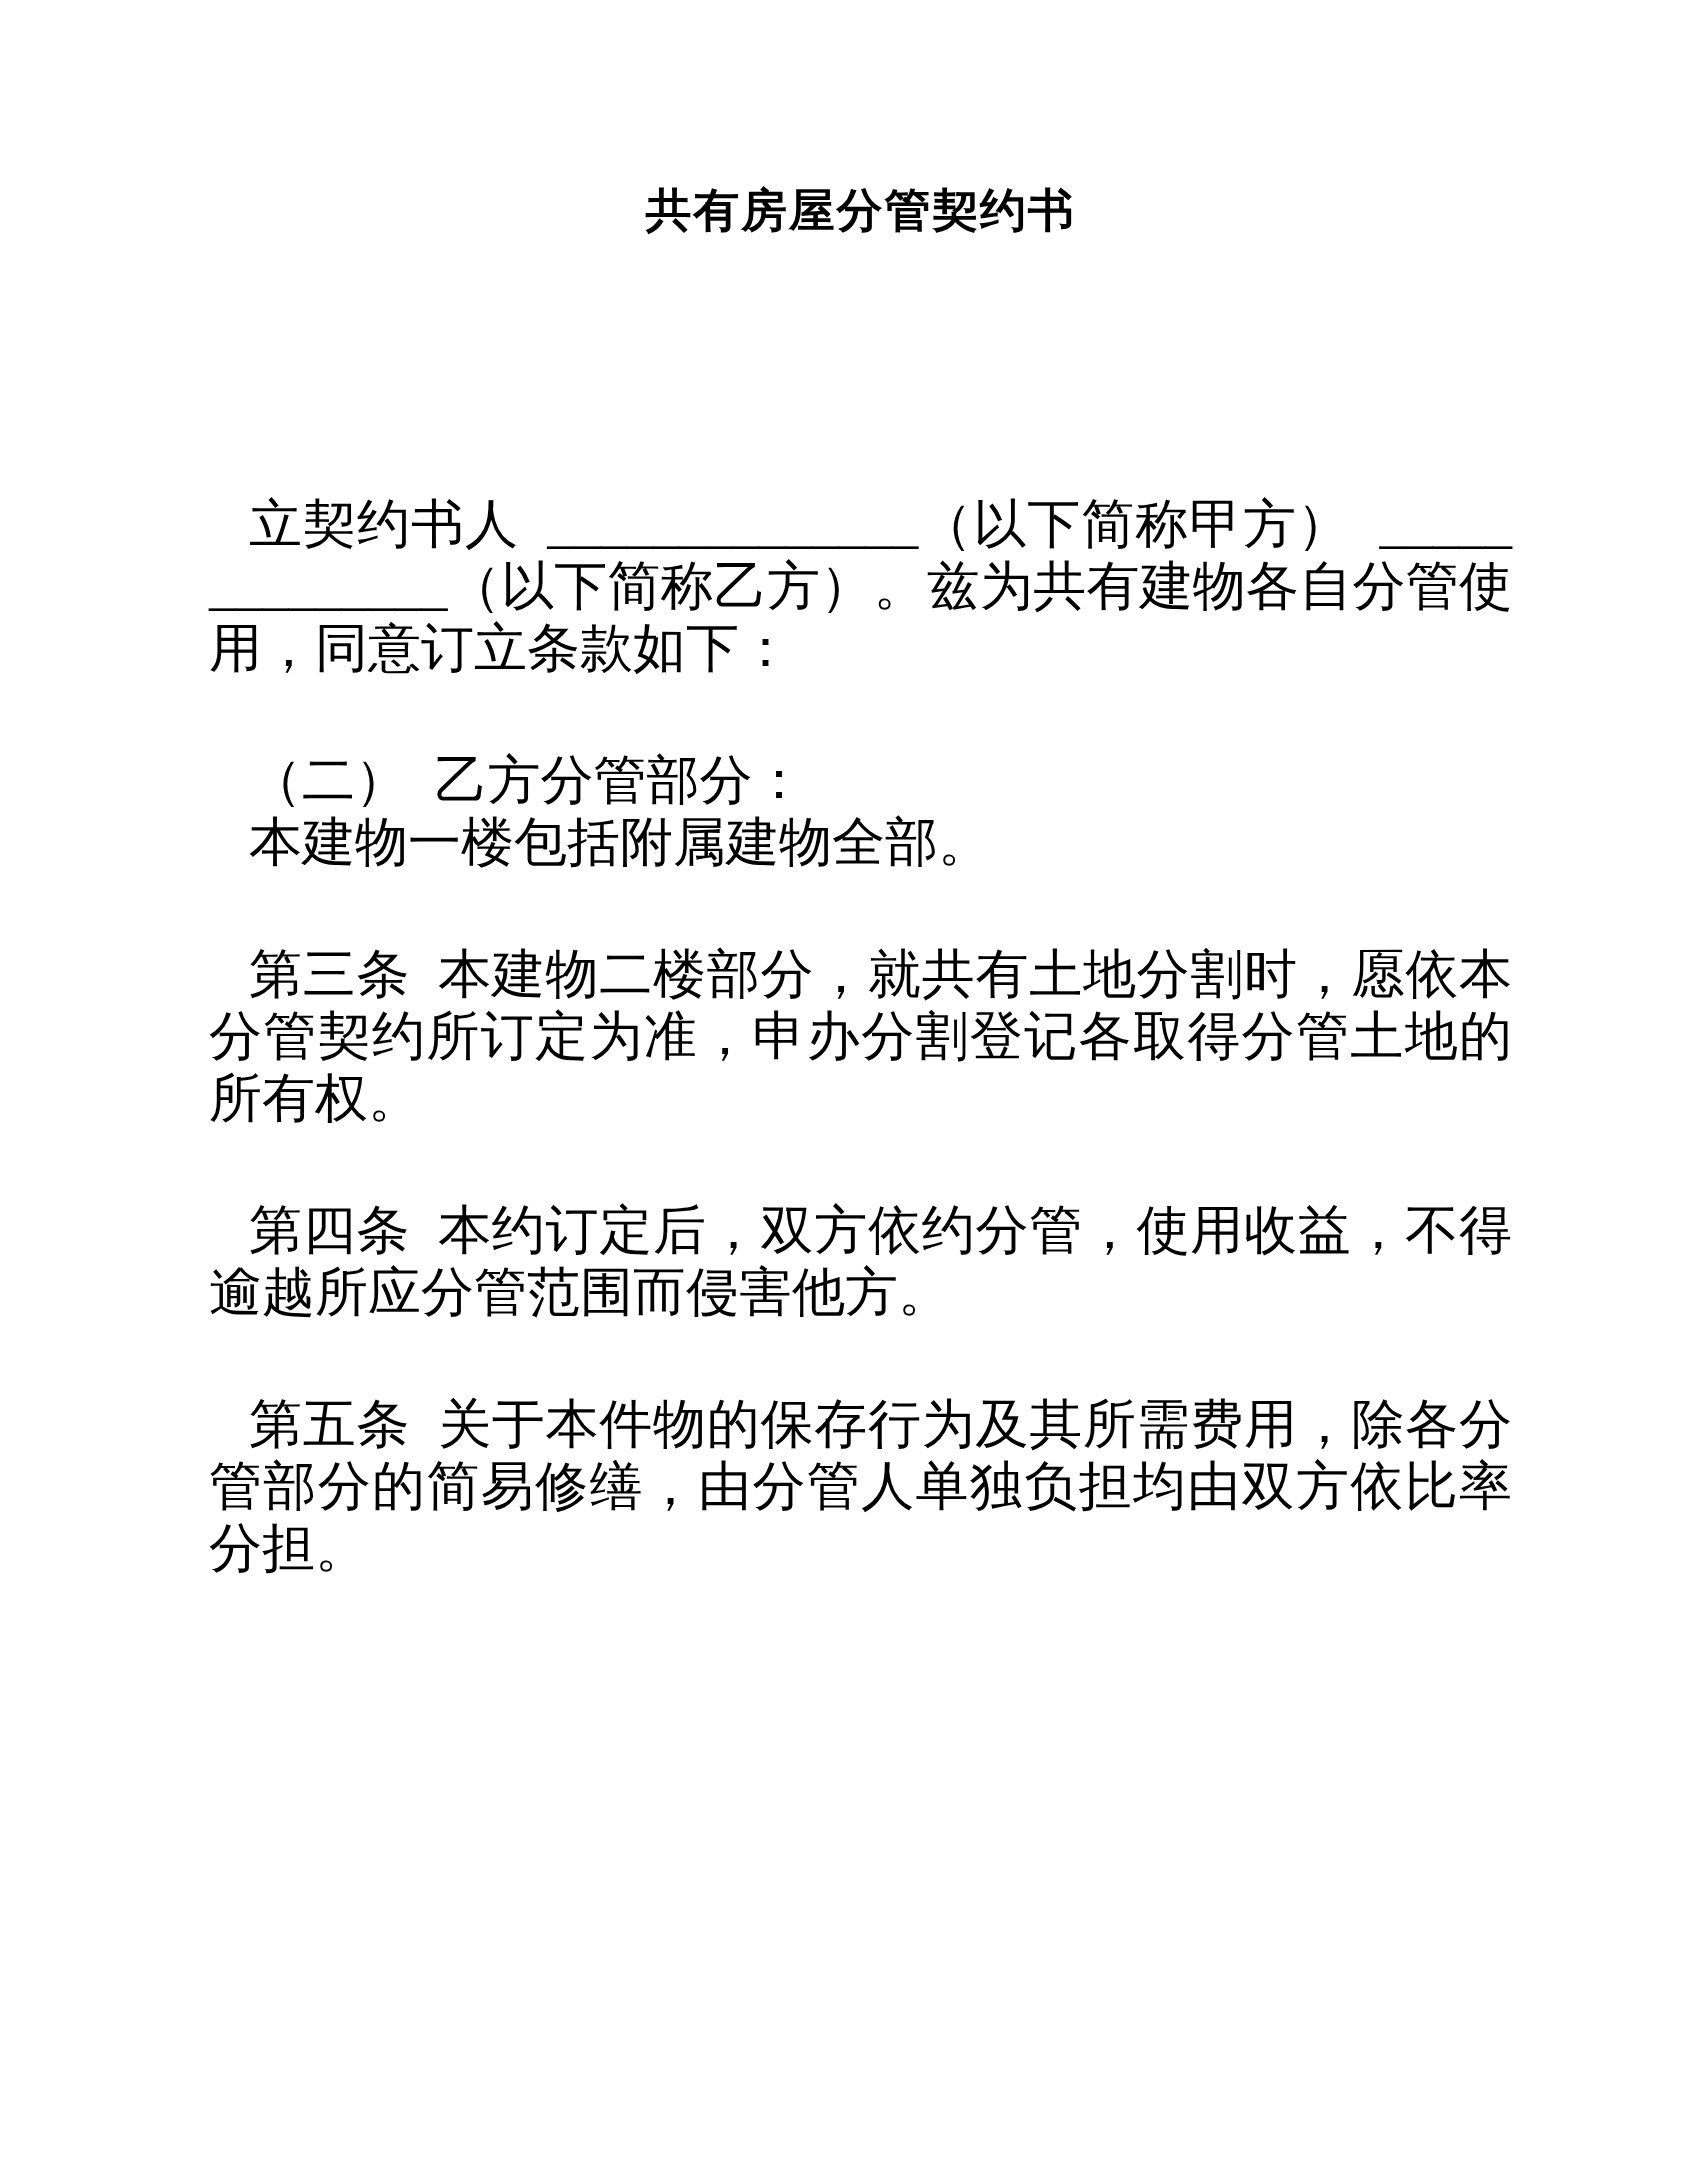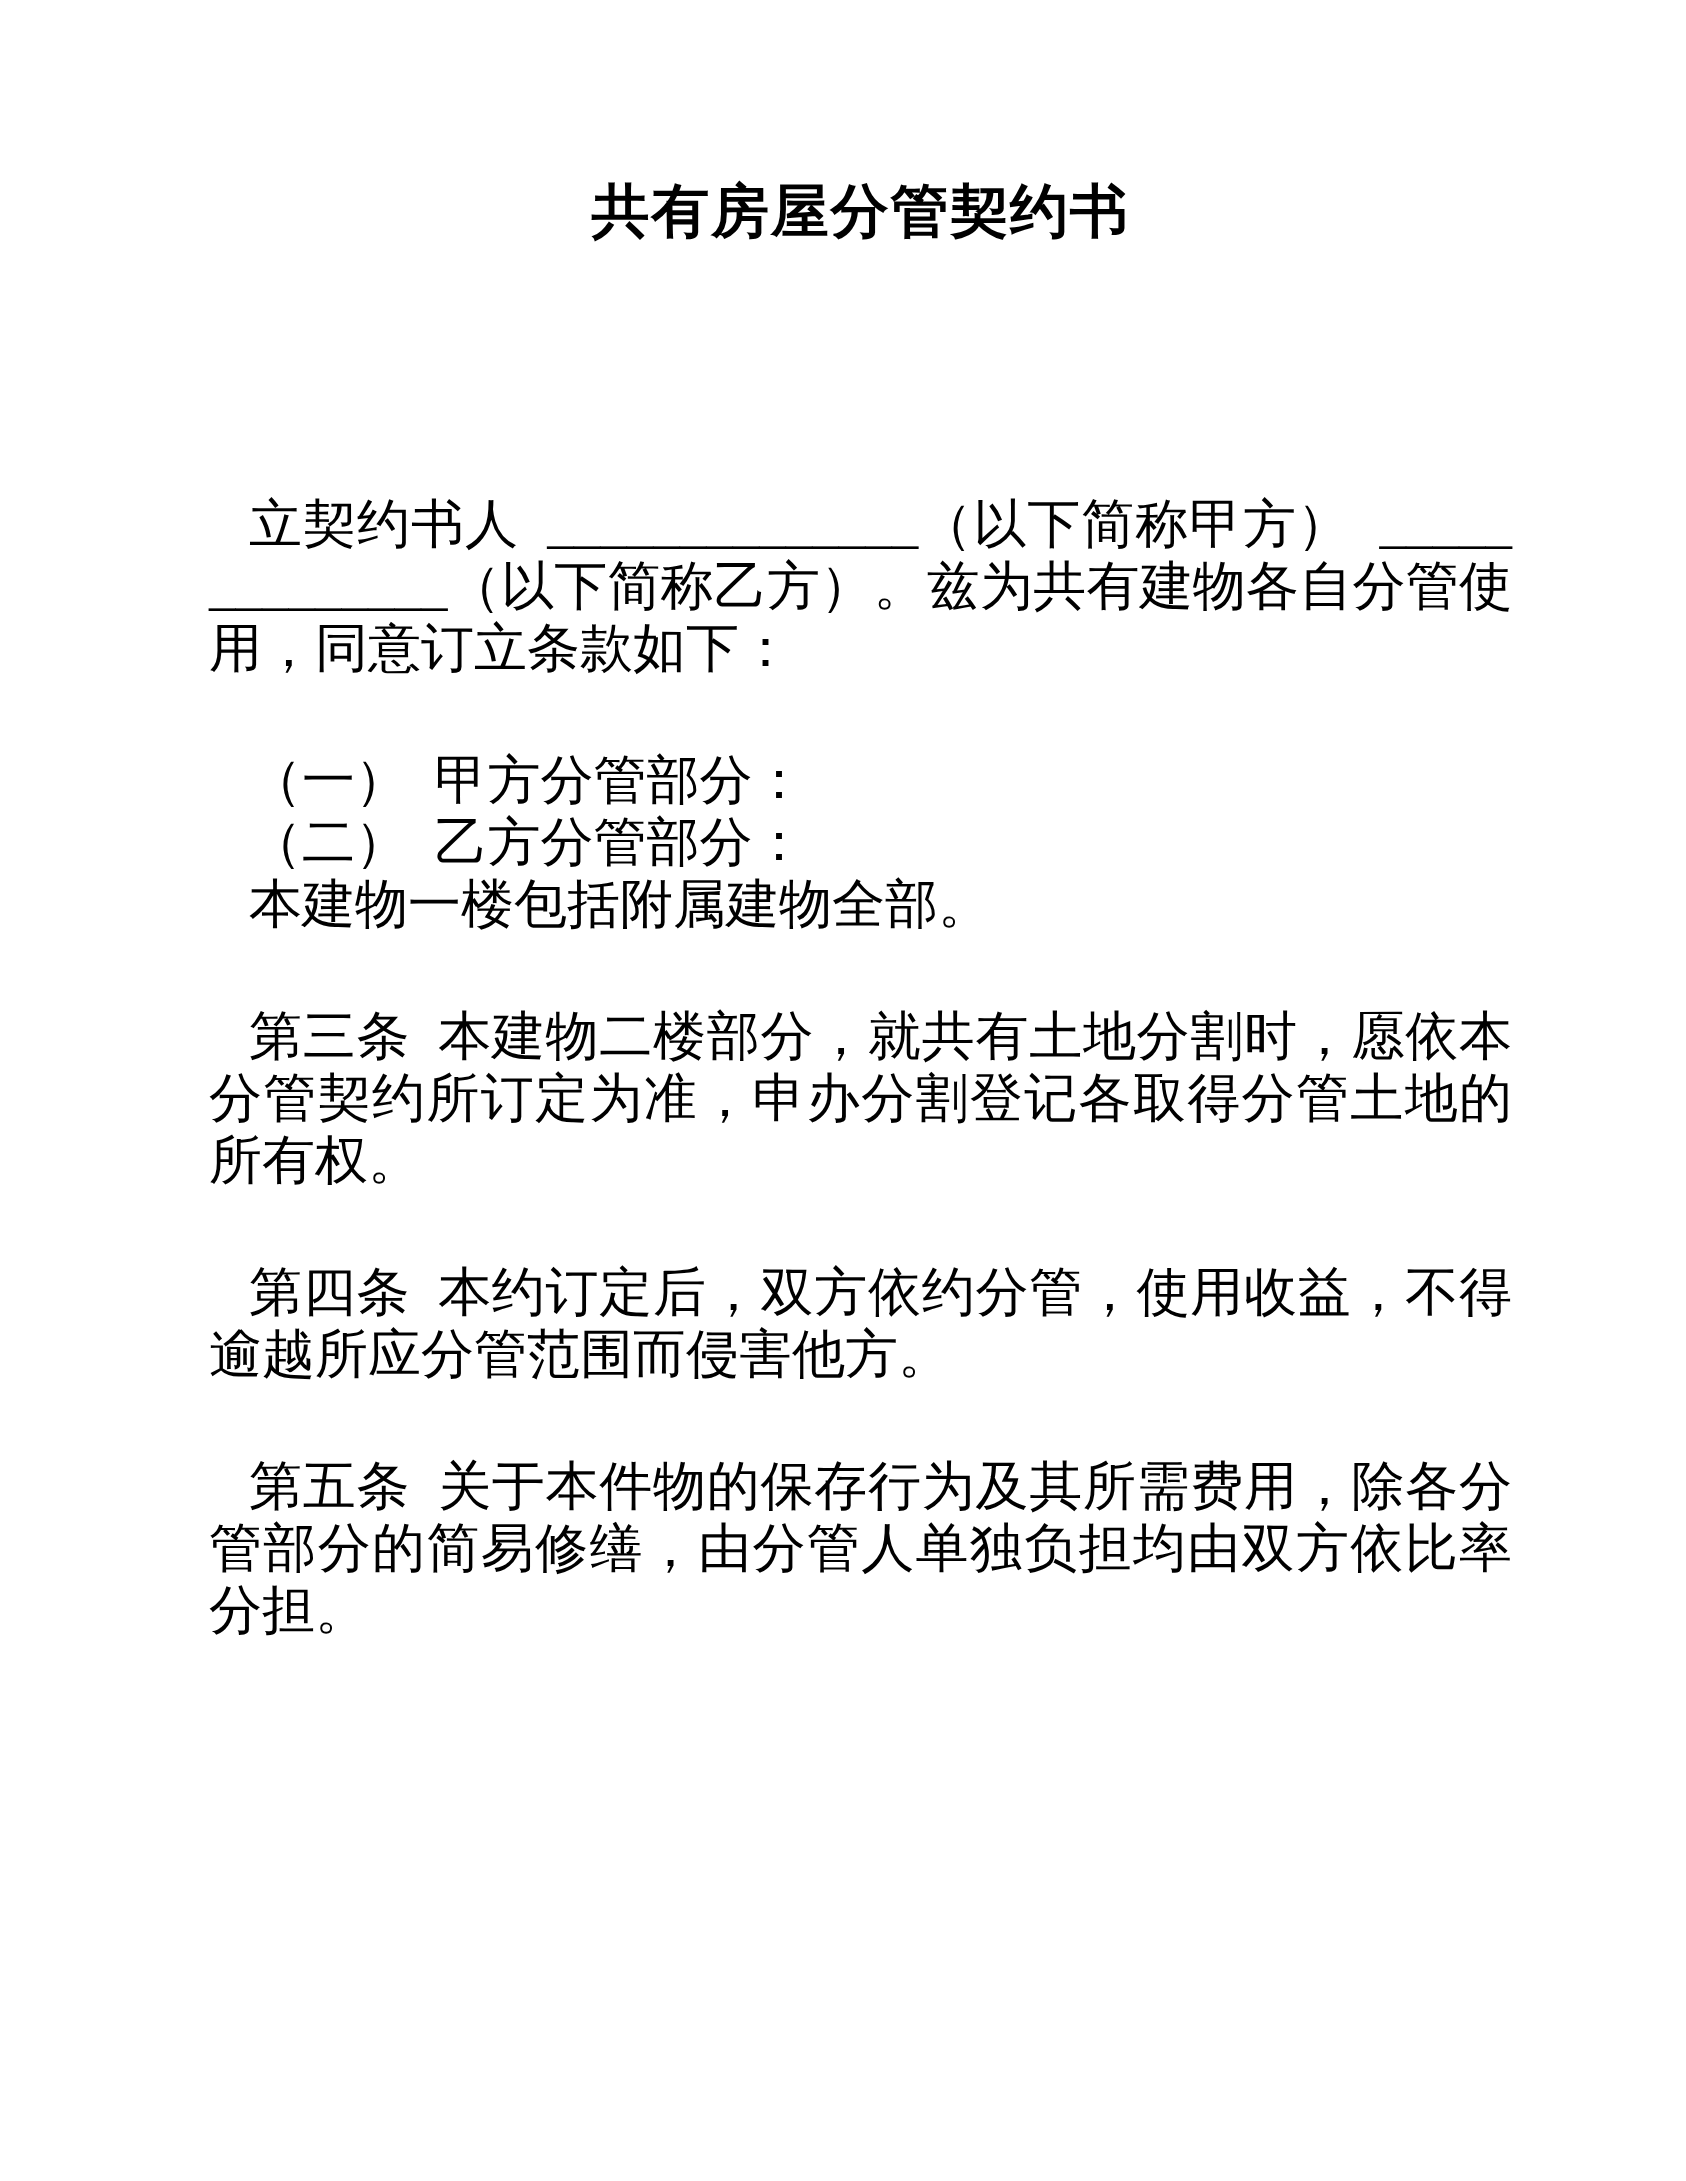--- a/index.html
+++ b/index.html
@@ -14,21 +14,21 @@
     background: #ffffff;
     color: #000000;
     box-sizing: border-box;
     padding: 0 174px 0 209px;
     overflow: hidden;
     font-family: "Liberation Serif", "DejaVu Serif", serif;
   }
   .doc-title {
     margin: 174px 0 246px 0;
     font-family: "Liberation Sans", "DejaVu Sans", sans-serif;
-    font-size: 58px;
+    font-size: 46px;
     font-weight: 700;
     line-height: 73px;
     text-align: center;
     letter-spacing: 1.8px;
     white-space: pre-wrap;
   }
   .para {
     font-size: 53px;
     line-height: 62px;
     text-align: justify;
@@ -44,21 +44,20 @@
 </head>
 <body>
 
 <div class="page">
   <h1 class="doc-title">共有房屋分管契约书</h1>
 
   <div class="para">立契约书人  ______________（以下简称甲方）  ______________（以下简称乙方）。兹为共有建物各自分管使用，同意订立条款如下：</div>
 
 
 
-  <div class="para tight">（一）  甲方分管部分：</div>
 
   <div class="para tight">（二）  乙方分管部分：</div>
 
   <div class="para">本建物一楼包括附属建物全部。</div>
 
 
   <div class="para">第三条  本建物二楼部分，就共有土地分割时，愿依本分管契约所订定为准，申办分割登记各取得分管土地的所有权。</div>
 
   <div class="para">第四条  本约订定后，双方依约分管，使用收益，不得逾越所应分管范围而侵害他方。</div>
 

